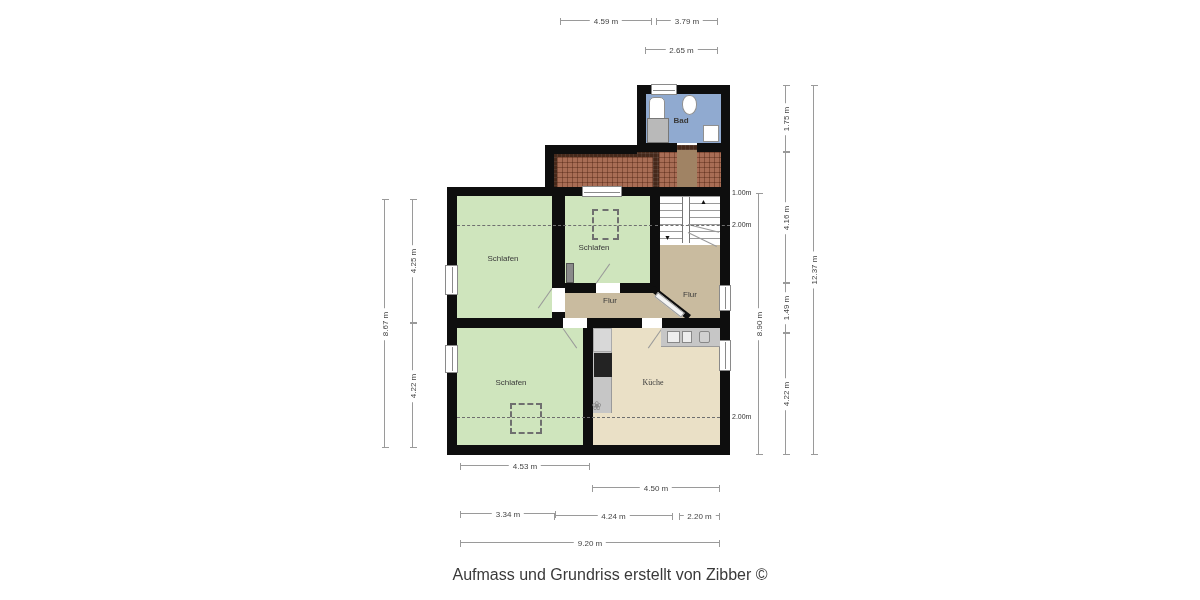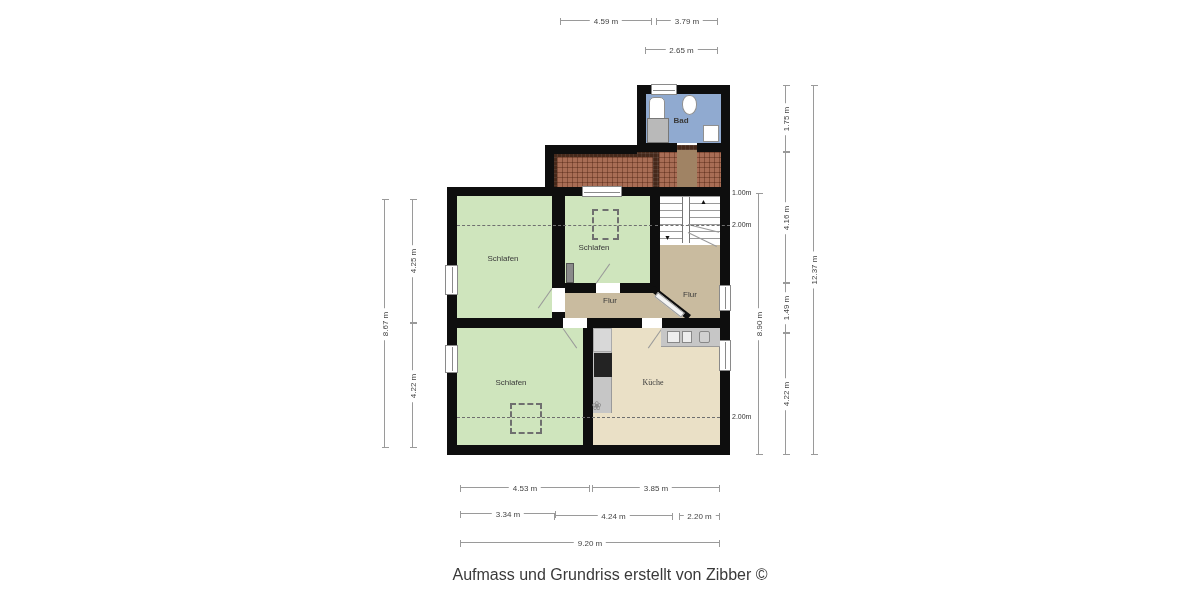--- a/index.html
+++ b/index.html
@@ -179,25 +179,25 @@
   <div class="dimv" style="left:785px;top:333px;height:122px;">
       <span>4.22 m</span>
     </div>
   <div class="dimv" style="left:758px;top:193px;height:262px;">
       <span>8.90 m</span>
     </div>
   <div class="dimv" style="left:813px;top:85px;height:370px;">
       <span>12.37 m</span>
     </div>
 
-  <div class="dimh" style="left:460px;top:487px;width:130px;text-decoration:underline;">
+  <div class="dimh" style="left:460px;top:465px;width:130px;text-decoration:underline;">
       <span>4.53 m</span>
     </div>
   <div class="dimh" style="left:592px;top:487px;width:128px;">
-      <span>3.85 m</span>
+      <span>4.50 m</span>
     </div>
   <div class="dimh" style="left:460px;top:513px;width:96px;">
       <span>3.34 m</span>
     </div>
   <div class="dimh" style="left:554px;top:515px;width:119px;">
       <span>4.24 m</span>
     </div>
   <div class="dimh" style="left:679px;top:515px;width:41px;">
       <span>2.20 m</span>
     </div>

